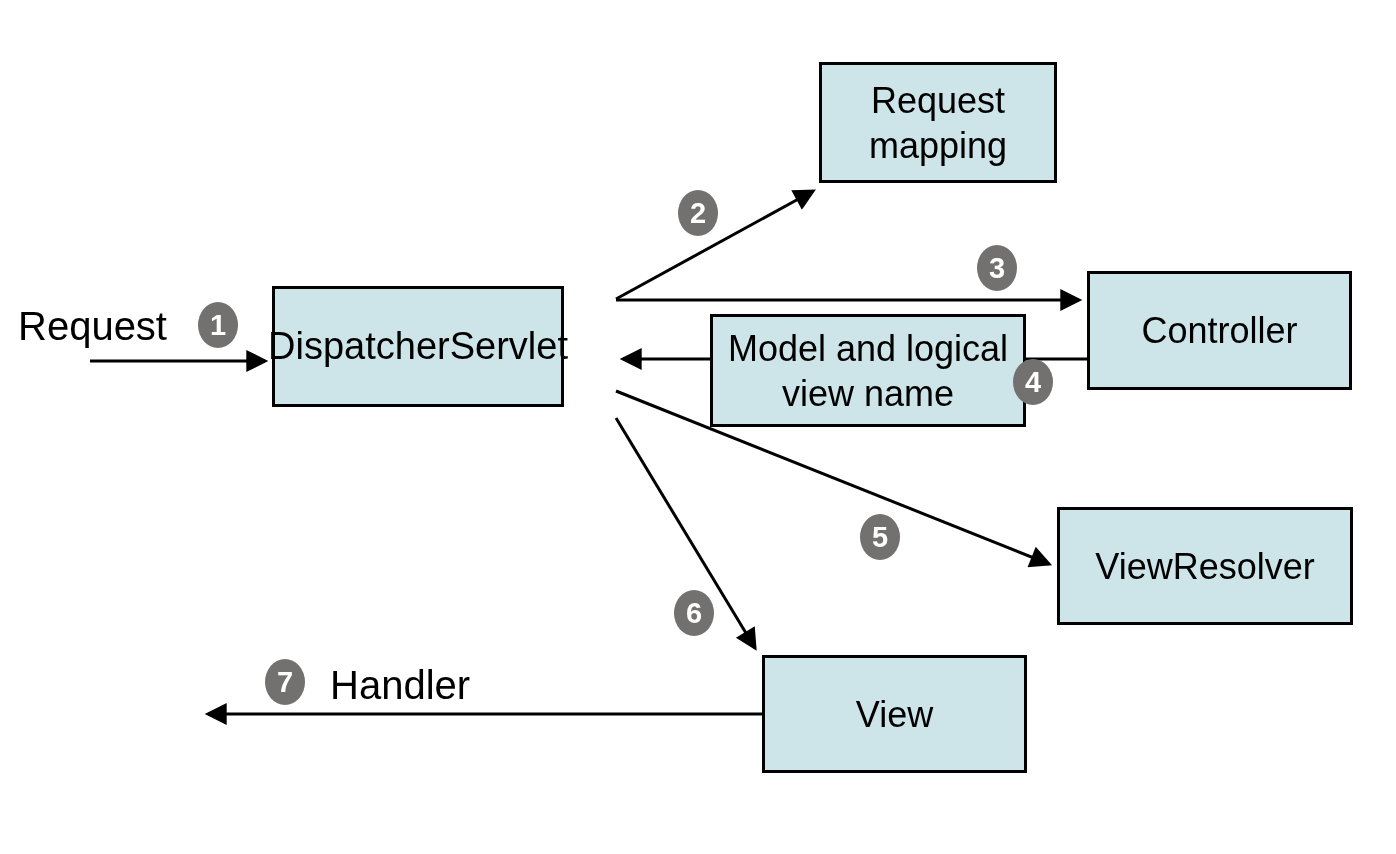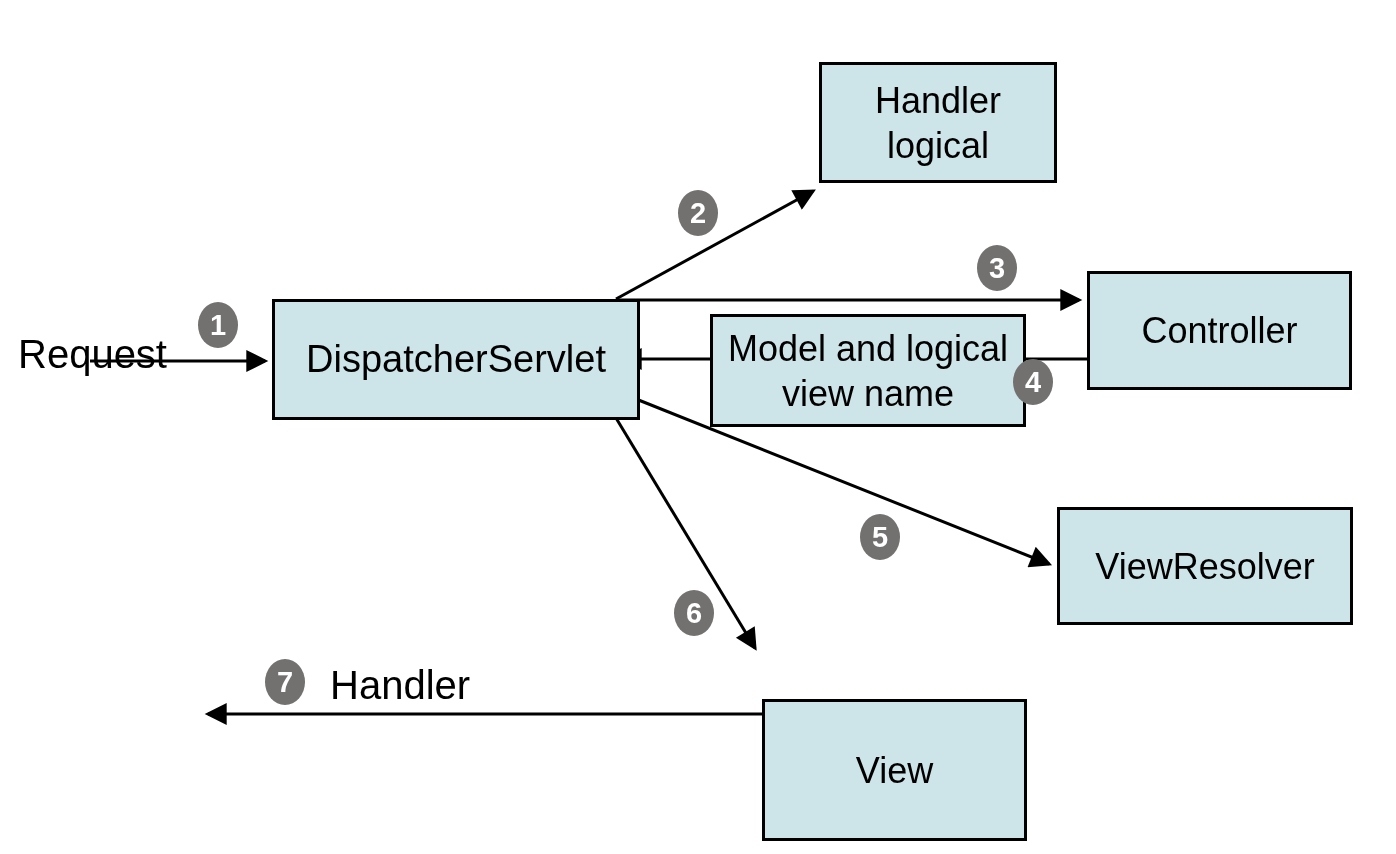--- a/index.html
+++ b/index.html
@@ -71,33 +71,33 @@
     </defs>
     <line x1="90" y1="361" x2="265" y2="361" stroke="#000000" stroke-width="3" marker-end="url(#ah)"></line>
     <line x1="616" y1="299" x2="813" y2="191" stroke="#000000" stroke-width="3" marker-end="url(#ah)"></line>
     <line x1="616" y1="300" x2="1079" y2="300" stroke="#000000" stroke-width="3" marker-end="url(#ah)"></line>
     <line x1="1087" y1="359" x2="623" y2="359" stroke="#000000" stroke-width="3" marker-end="url(#ah)"></line>
     <line x1="616" y1="391" x2="1049" y2="564" stroke="#000000" stroke-width="3" marker-end="url(#ah)"></line>
     <line x1="616" y1="418" x2="755" y2="648" stroke="#000000" stroke-width="3" marker-end="url(#ah)"></line>
     <line x1="762" y1="714" x2="208" y2="714" stroke="#000000" stroke-width="3" marker-end="url(#ah)"></line>
   </svg>
 
-  <div class="node" id="box-dispatcher-servlet" style="left:272px; top:299px; width:368px; height:121px;">DispatcherServlet</div>
+  <div class="node" id="box-dispatcher-servlet" style="left:272px; top:286px; width:292px; height:121px;">DispatcherServlet</div>
 
-  <div class="node" id="box-handler-mapping" style="left:819px; top:62px; width:238px; height:121px;">Handler logical</div>
+  <div class="node" id="box-handler-mapping" style="left:819px; top:62px; width:238px; height:121px;">Request mapping</div>
 
   <div class="node" id="box-controller" style="left:1087px; top:271px; width:265px; height:119px;">Controller</div>
 
   <div class="node" id="box-view-resolver" style="left:1057px; top:507px; width:296px; height:118px;">ViewResolver</div>
 
   <div class="node" id="box-model-and-view" style="left:710px; top:314px; width:316px; height:113px;">Model and logical view name</div>
 
-  <div class="node" id="box-view" style="left:762px; top:655px; width:265px; height:142px;margin-top:44px;">View</div>
+  <div class="node" id="box-view" style="left:762px; top:655px; width:265px; height:118px;">View</div>
 
-  <div class="flow-label" style="left:18px; top:332px;">Request</div>
+  <div class="flow-label" style="left:18px; top:304px;">Request</div>
 
   <div class="flow-label" style="left:330px; top:663px;">Handler</div>
 
   <div class="badge" style="left:198px; top:302px;">1</div>
   <div class="badge" style="left:678px; top:190px;">2</div>
   <div class="badge" style="left:977px; top:245px;">3</div>
   <div class="badge" style="left:1013px; top:359px;">4</div>
   <div class="badge" style="left:860px; top:514px;">5</div>
   <div class="badge" style="left:674px; top:590px;">6</div>
   <div class="badge" style="left:265px; top:659px;">7</div>

